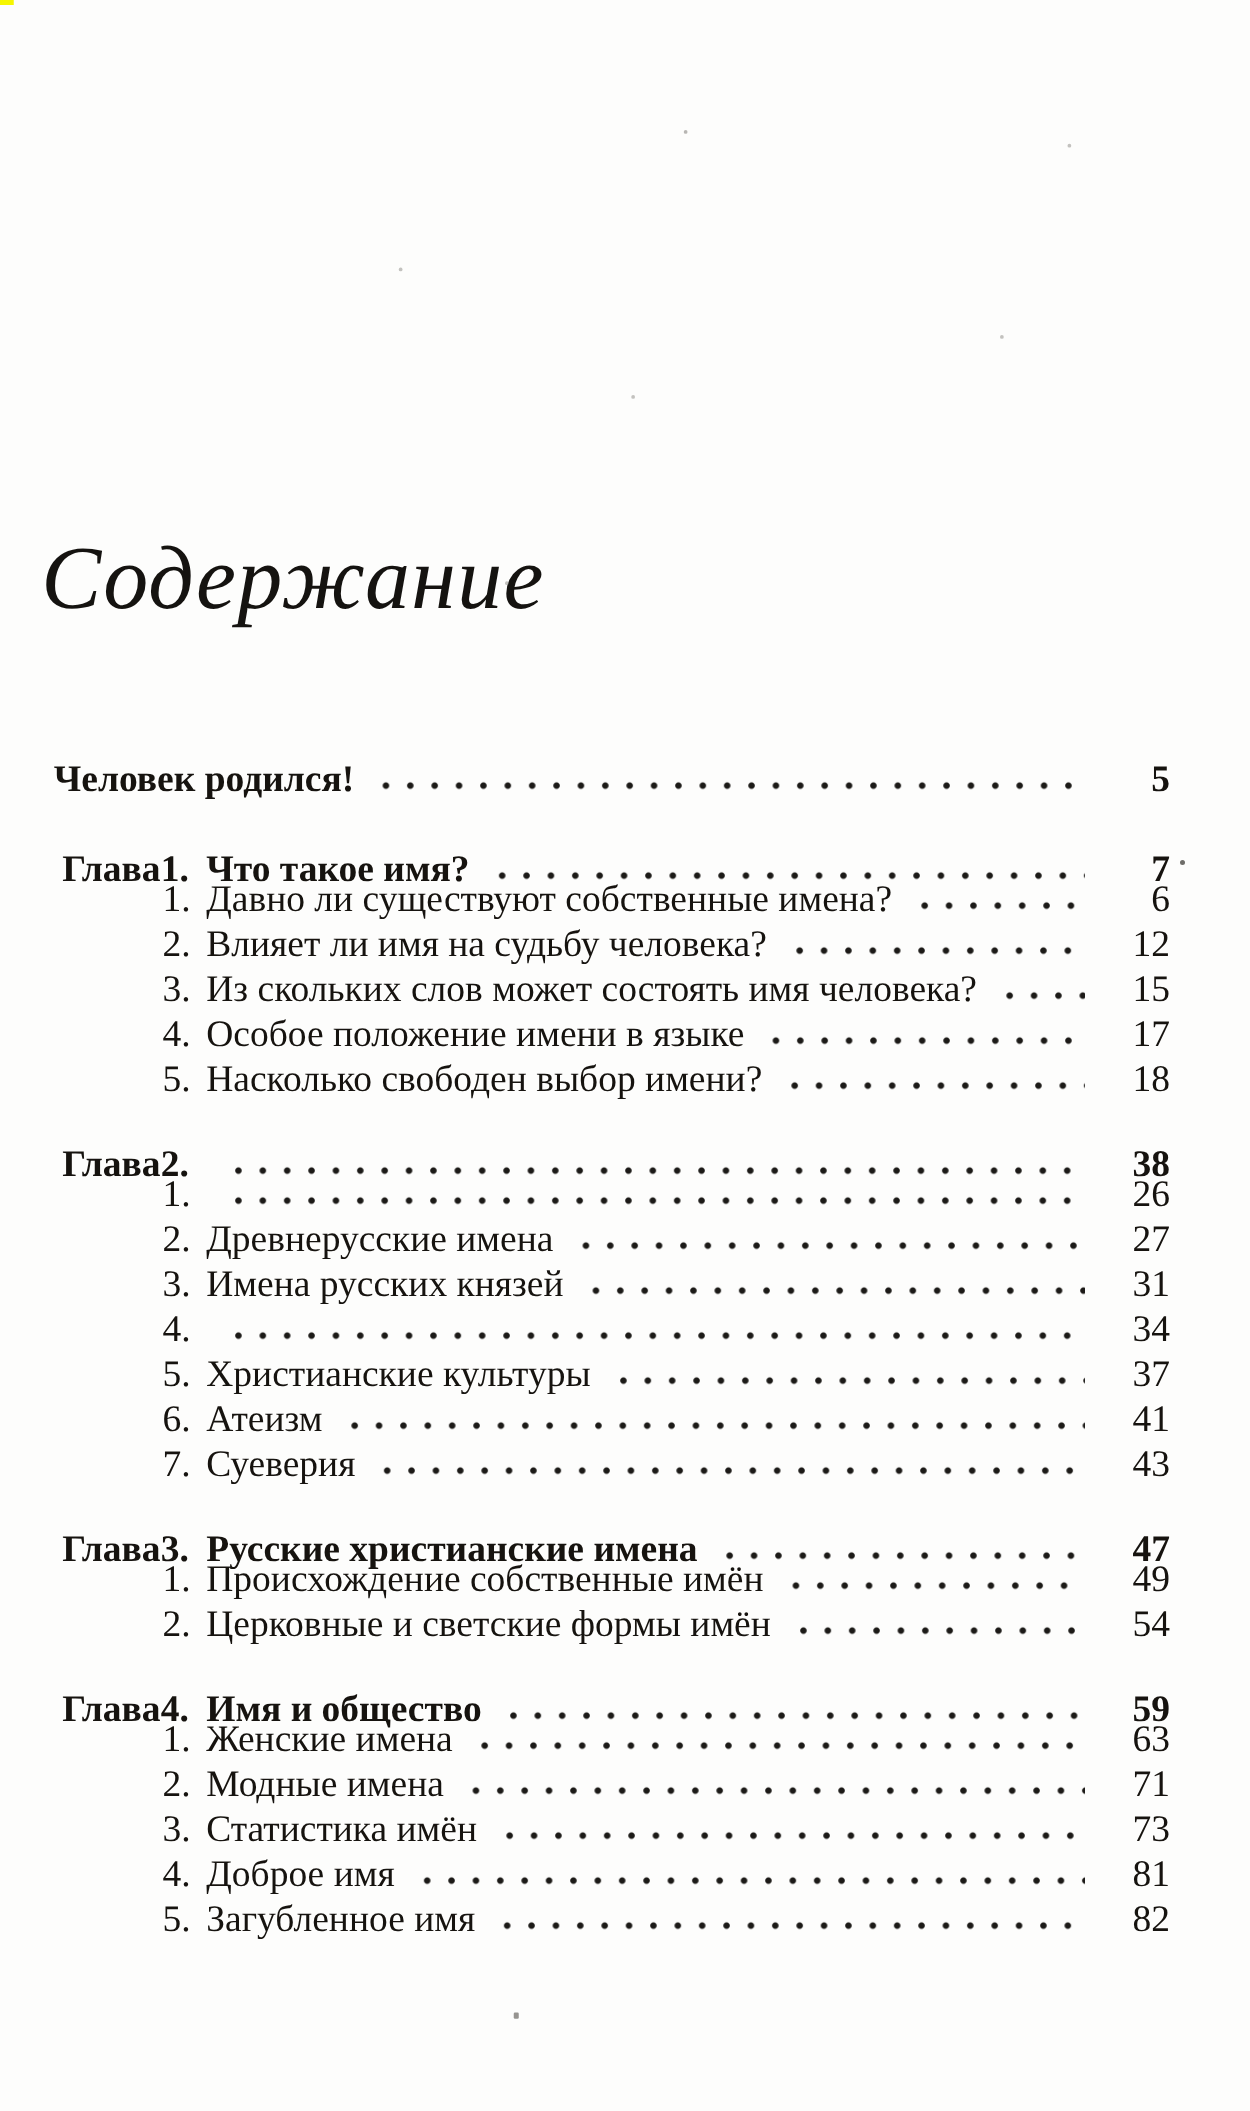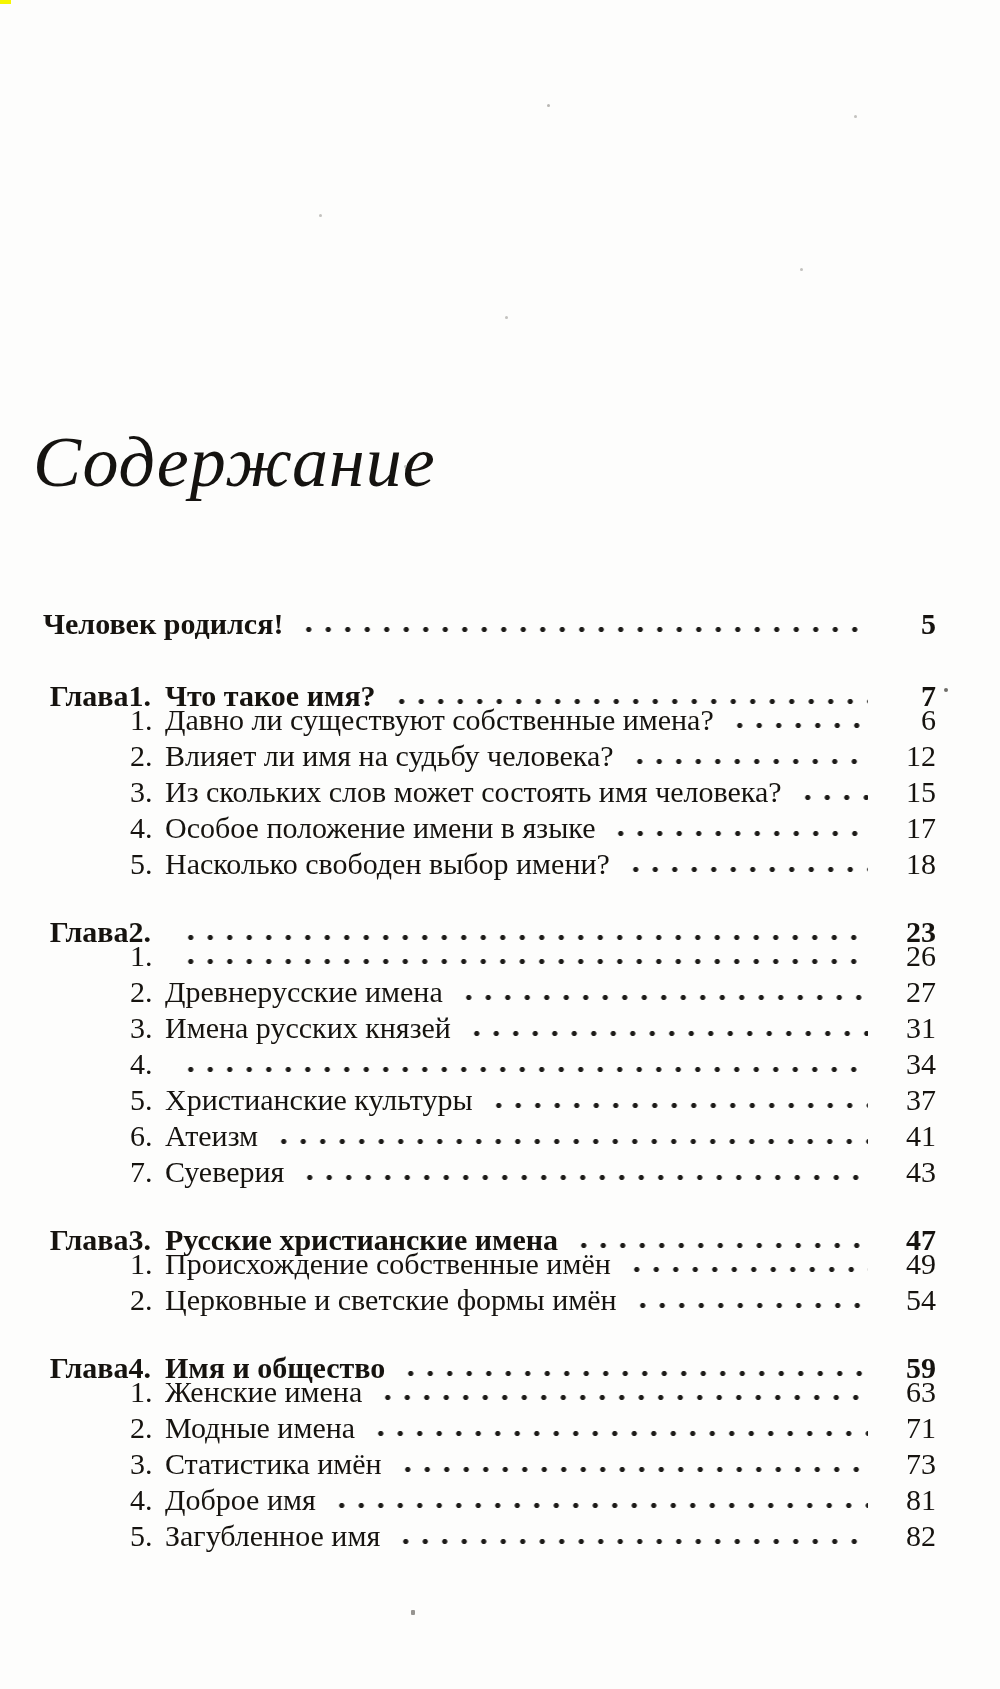--- a/index.html
+++ b/index.html
@@ -114,21 +114,21 @@
       <span class="entry-title">Насколько свободен выбор имени?</span>
       <span class="leader"></span>
       <span class="page-num">18</span>
     </div>
     <div class="row chapter">
       <span class="prefix">
         <span>Глава</span>
         <span>2.</span>
       </span>
       <span class="leader"></span>
-      <span class="page-num">23</span>
+      <span class="page-num">38</span>
     </div>
     <div class="row sub">
       <span class="num">1.</span>
       <span class="leader"></span>
       <span class="page-num">26</span>
     </div>
     <div class="row sub">
       <span class="num">2.</span>
       <span class="entry-title">Древнерусские имена</span>
       <span class="leader"></span>

